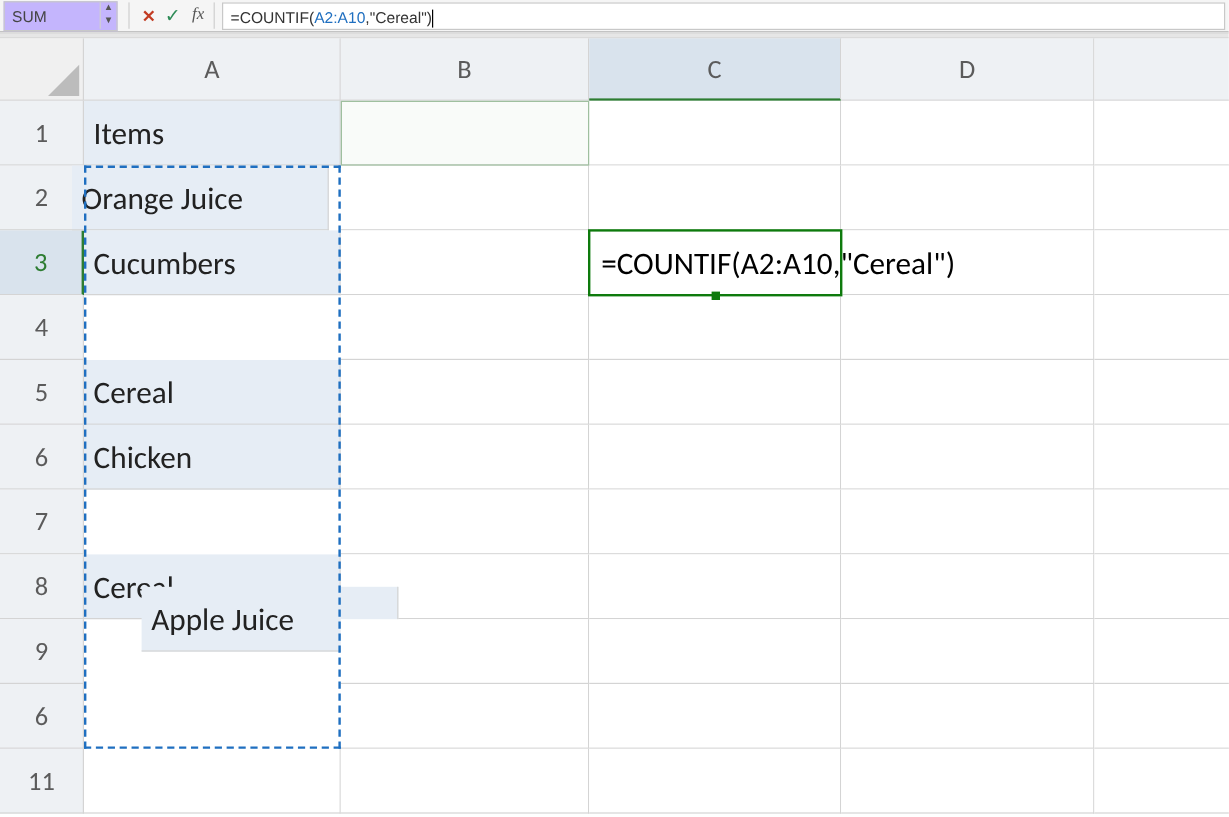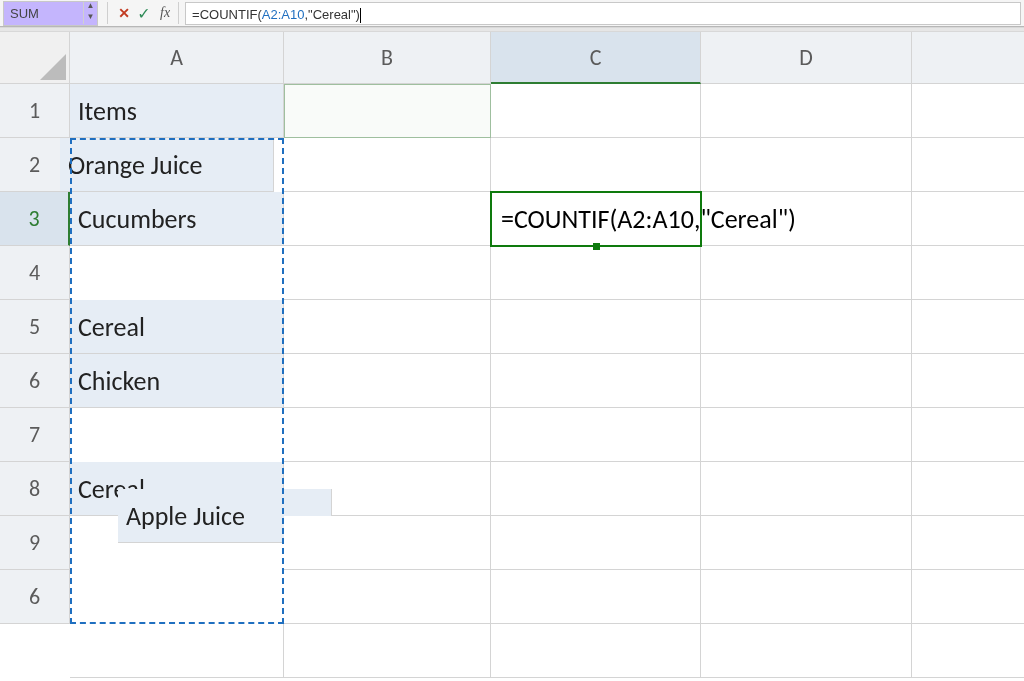--- a/index.html
+++ b/index.html
@@ -264,20 +264,23 @@
       <span>7</span>
     </div>
     <div class="rowhdr" style="left: 0px; top: 430px; width: 70px; height: 54px;">
       <span>8</span>
     </div>
     <div class="rowhdr" style="left: 0px; top: 484px; width: 70px; height: 54px;">
       <span>9</span>
     </div>
     <div class="rowhdr" style="left: 0px; top: 538px; width: 70px; height: 54px;">
       <span>6</span>
+    </div>
+    <div class="rowhdr" style="left: 0px; top: 592px; width: 70px; height: 54px;">
+      <span>11</span>
     </div>
     <div class="cell range" style="left: 70px; top: 52px; width: 214px; height: 54px; align-items: center;">
       <span>Items</span>
     </div>
     <div class="cell" style="left: 284px; top: 52px; width: 207px; height: 54px;"></div>
     <div class="cell" style="left: 491px; top: 52px; width: 210px; height: 54px;"></div>
     <div class="cell" style="left: 701px; top: 52px; width: 211px; height: 54px;"></div>
     <div class="cell" style="left: 912px; top: 52px; width: 118px; height: 54px;"></div>
     <div class="cell range" style="left: 60px; top: 106px; width: 214px; height: 54px;">
       <span>Orange Juice</span>

